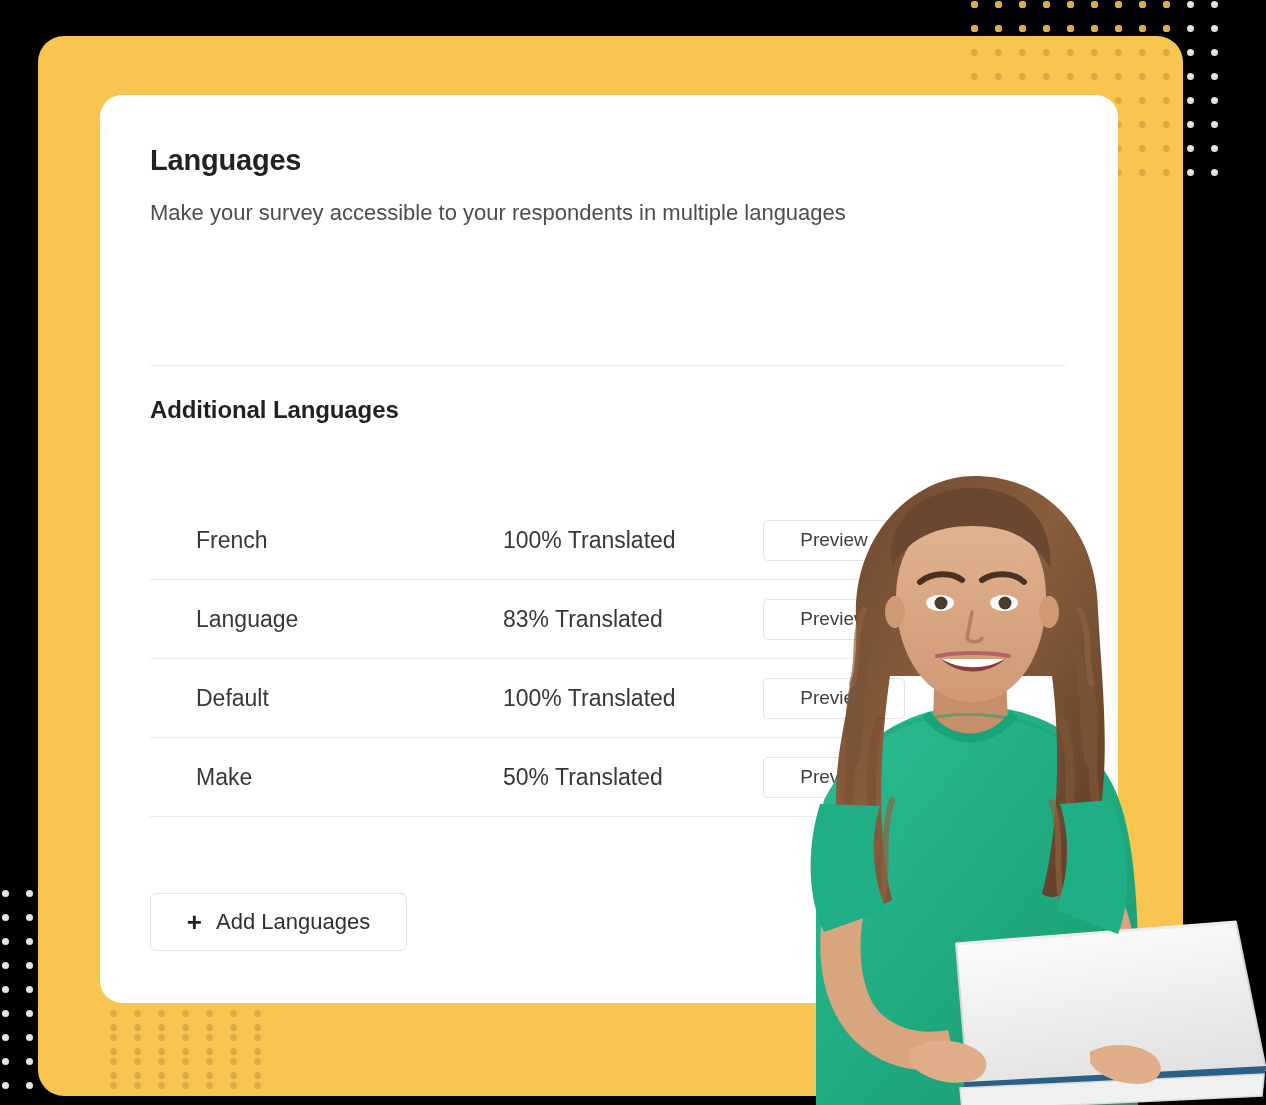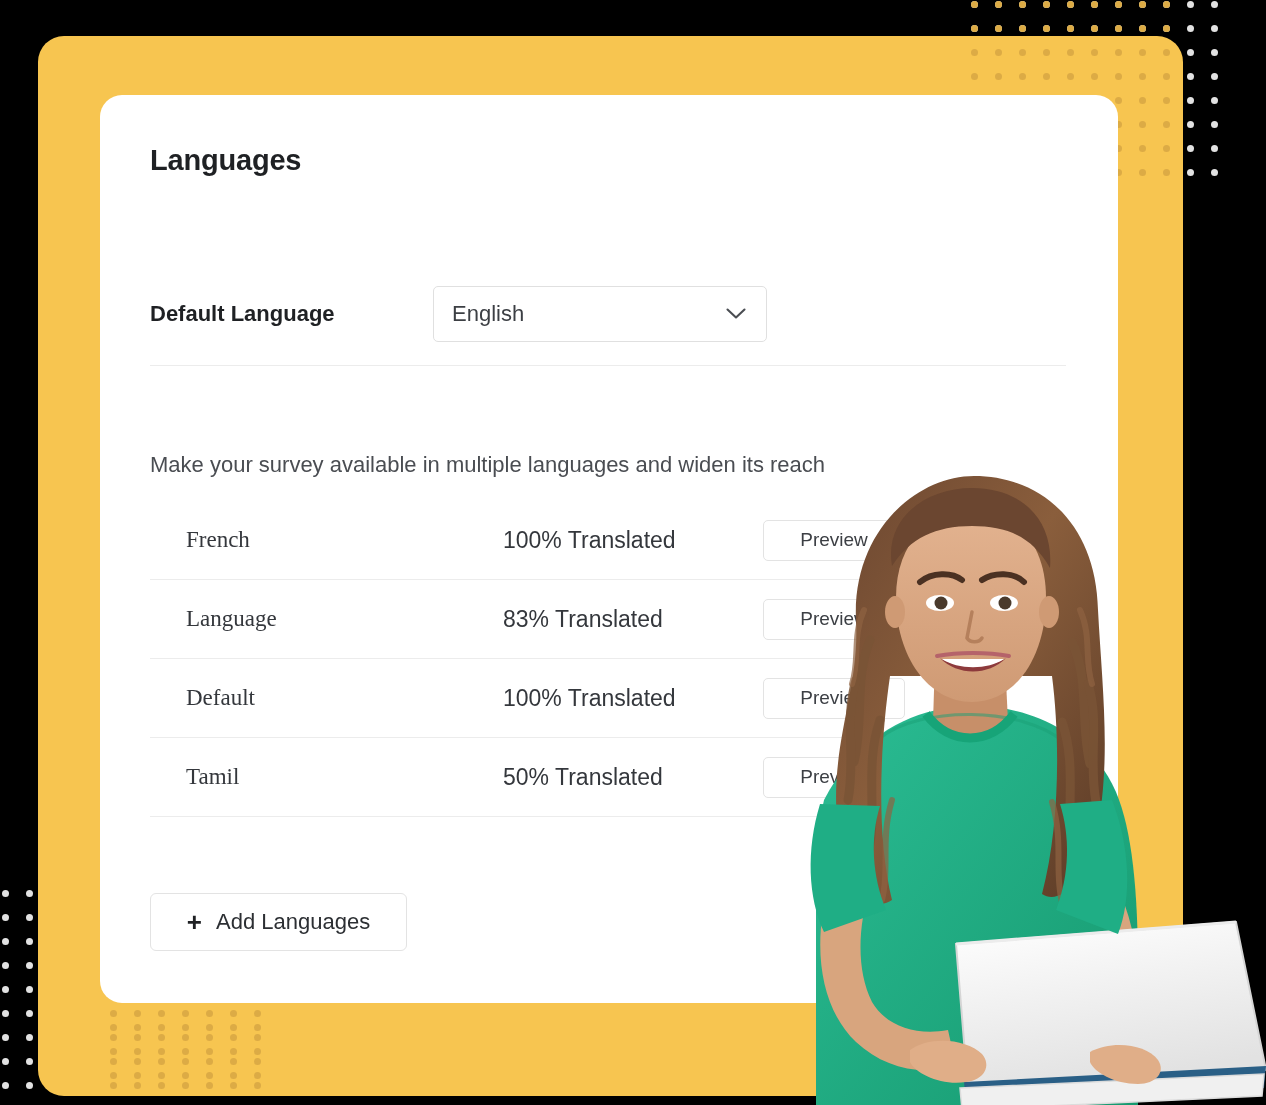--- a/index.html
+++ b/index.html
@@ -70,21 +70,21 @@
     margin:0;position:absolute;left:150px;top:452px;
     font-size:22px;font-weight:400;color:#4a4d52;z-index:6;white-space:nowrap;
   }
 
   
   .lang-list{position:absolute;left:150px;top:501px;width:916px;z-index:6;}
   .lang-row{
     position:relative;height:78px;display:flex;align-items:center;
     border-bottom:1px solid #ececec;
   }
-  .lang-name{position:absolute;left:36px;font-size:23px;color:#34373c;font-family:Liberation Serif, serif;}
+  .lang-name{position:absolute;left:46px;font-size:23px;color:#34373c;}
   .lang-pct{position:absolute;left:353px;font-size:23px;color:#34373c;}
   .preview-btn{
     position:absolute;left:613px;width:142px;height:41px;box-sizing:border-box;
     background:#fff;border:1px solid #e3e3e3;border-radius:5px;
     display:flex;align-items:center;justify-content:center;
     font-size:19px;color:#3c3f44;font-family:inherit;cursor:pointer;padding:0;
   }
 
   .add-lang-btn{
     position:absolute;left:150px;top:893px;width:257px;height:58px;box-sizing:border-box;
@@ -456,55 +456,45 @@
       <span class="d" style="left: 48px; top: 72px;"></span>
       <span class="d" style="left: 72px; top: 72px;"></span>
       <span class="d" style="left: 96px; top: 72px;"></span>
       <span class="d" style="left: 120px; top: 72px;"></span>
       <span class="d" style="left: 144px; top: 72px;"></span>
     </div>
 
   <div class="white-card"></div>
 
   <h1 class="page-title">Languages</h1>
-
-  <div class="default-row">
-    <span class="default-label">Default Language</span>
-    <div class="select-box">
-      <span class="select-value">English</span>
-      <span class="chevron">
-        <svg width="20" height="12" viewBox="0 0 20 12" fill="none" xmlns="http://www.w3.org/2000/svg">
-          <path d="M1.5 1.5 L10 9.5 L18.5 1.5" stroke="#4a4d52" stroke-width="2.1" stroke-linecap="round" stroke-linejoin="round"></path>
-        </svg>
-      </span>
-    </div>
-  </div>
+  <p class="page-subtitle">Make your survey accessible to your respondents in multiple languages</p>
+
 
   <div class="hr-main"></div>
 
-  <p class="section-subtitle">Make your survey available in multiple languages and widen its reach</p>
+  <h2 class="section-title">Additional Languages</h2>
 
   <div class="lang-list" id="lang-list">
       <div class="lang-row">
         <span class="lang-name">French</span>
         <span class="lang-pct">100% Translated</span>
         <button class="preview-btn">Preview</button>
       </div>
       <div class="lang-row">
         <span class="lang-name">Language</span>
         <span class="lang-pct">83% Translated</span>
         <button class="preview-btn">Preview</button>
       </div>
       <div class="lang-row">
         <span class="lang-name">Default</span>
         <span class="lang-pct">100% Translated</span>
         <button class="preview-btn">Preview</button>
       </div>
       <div class="lang-row">
-        <span class="lang-name">Tamil</span>
+        <span class="lang-name">Make</span>
         <span class="lang-pct">50% Translated</span>
         <button class="preview-btn">Preview</button>
       </div>
     </div>
 
   <button class="add-lang-btn">
     <span class="plus-icon">+</span>
     <span>Add Languages</span>
   </button>
 

